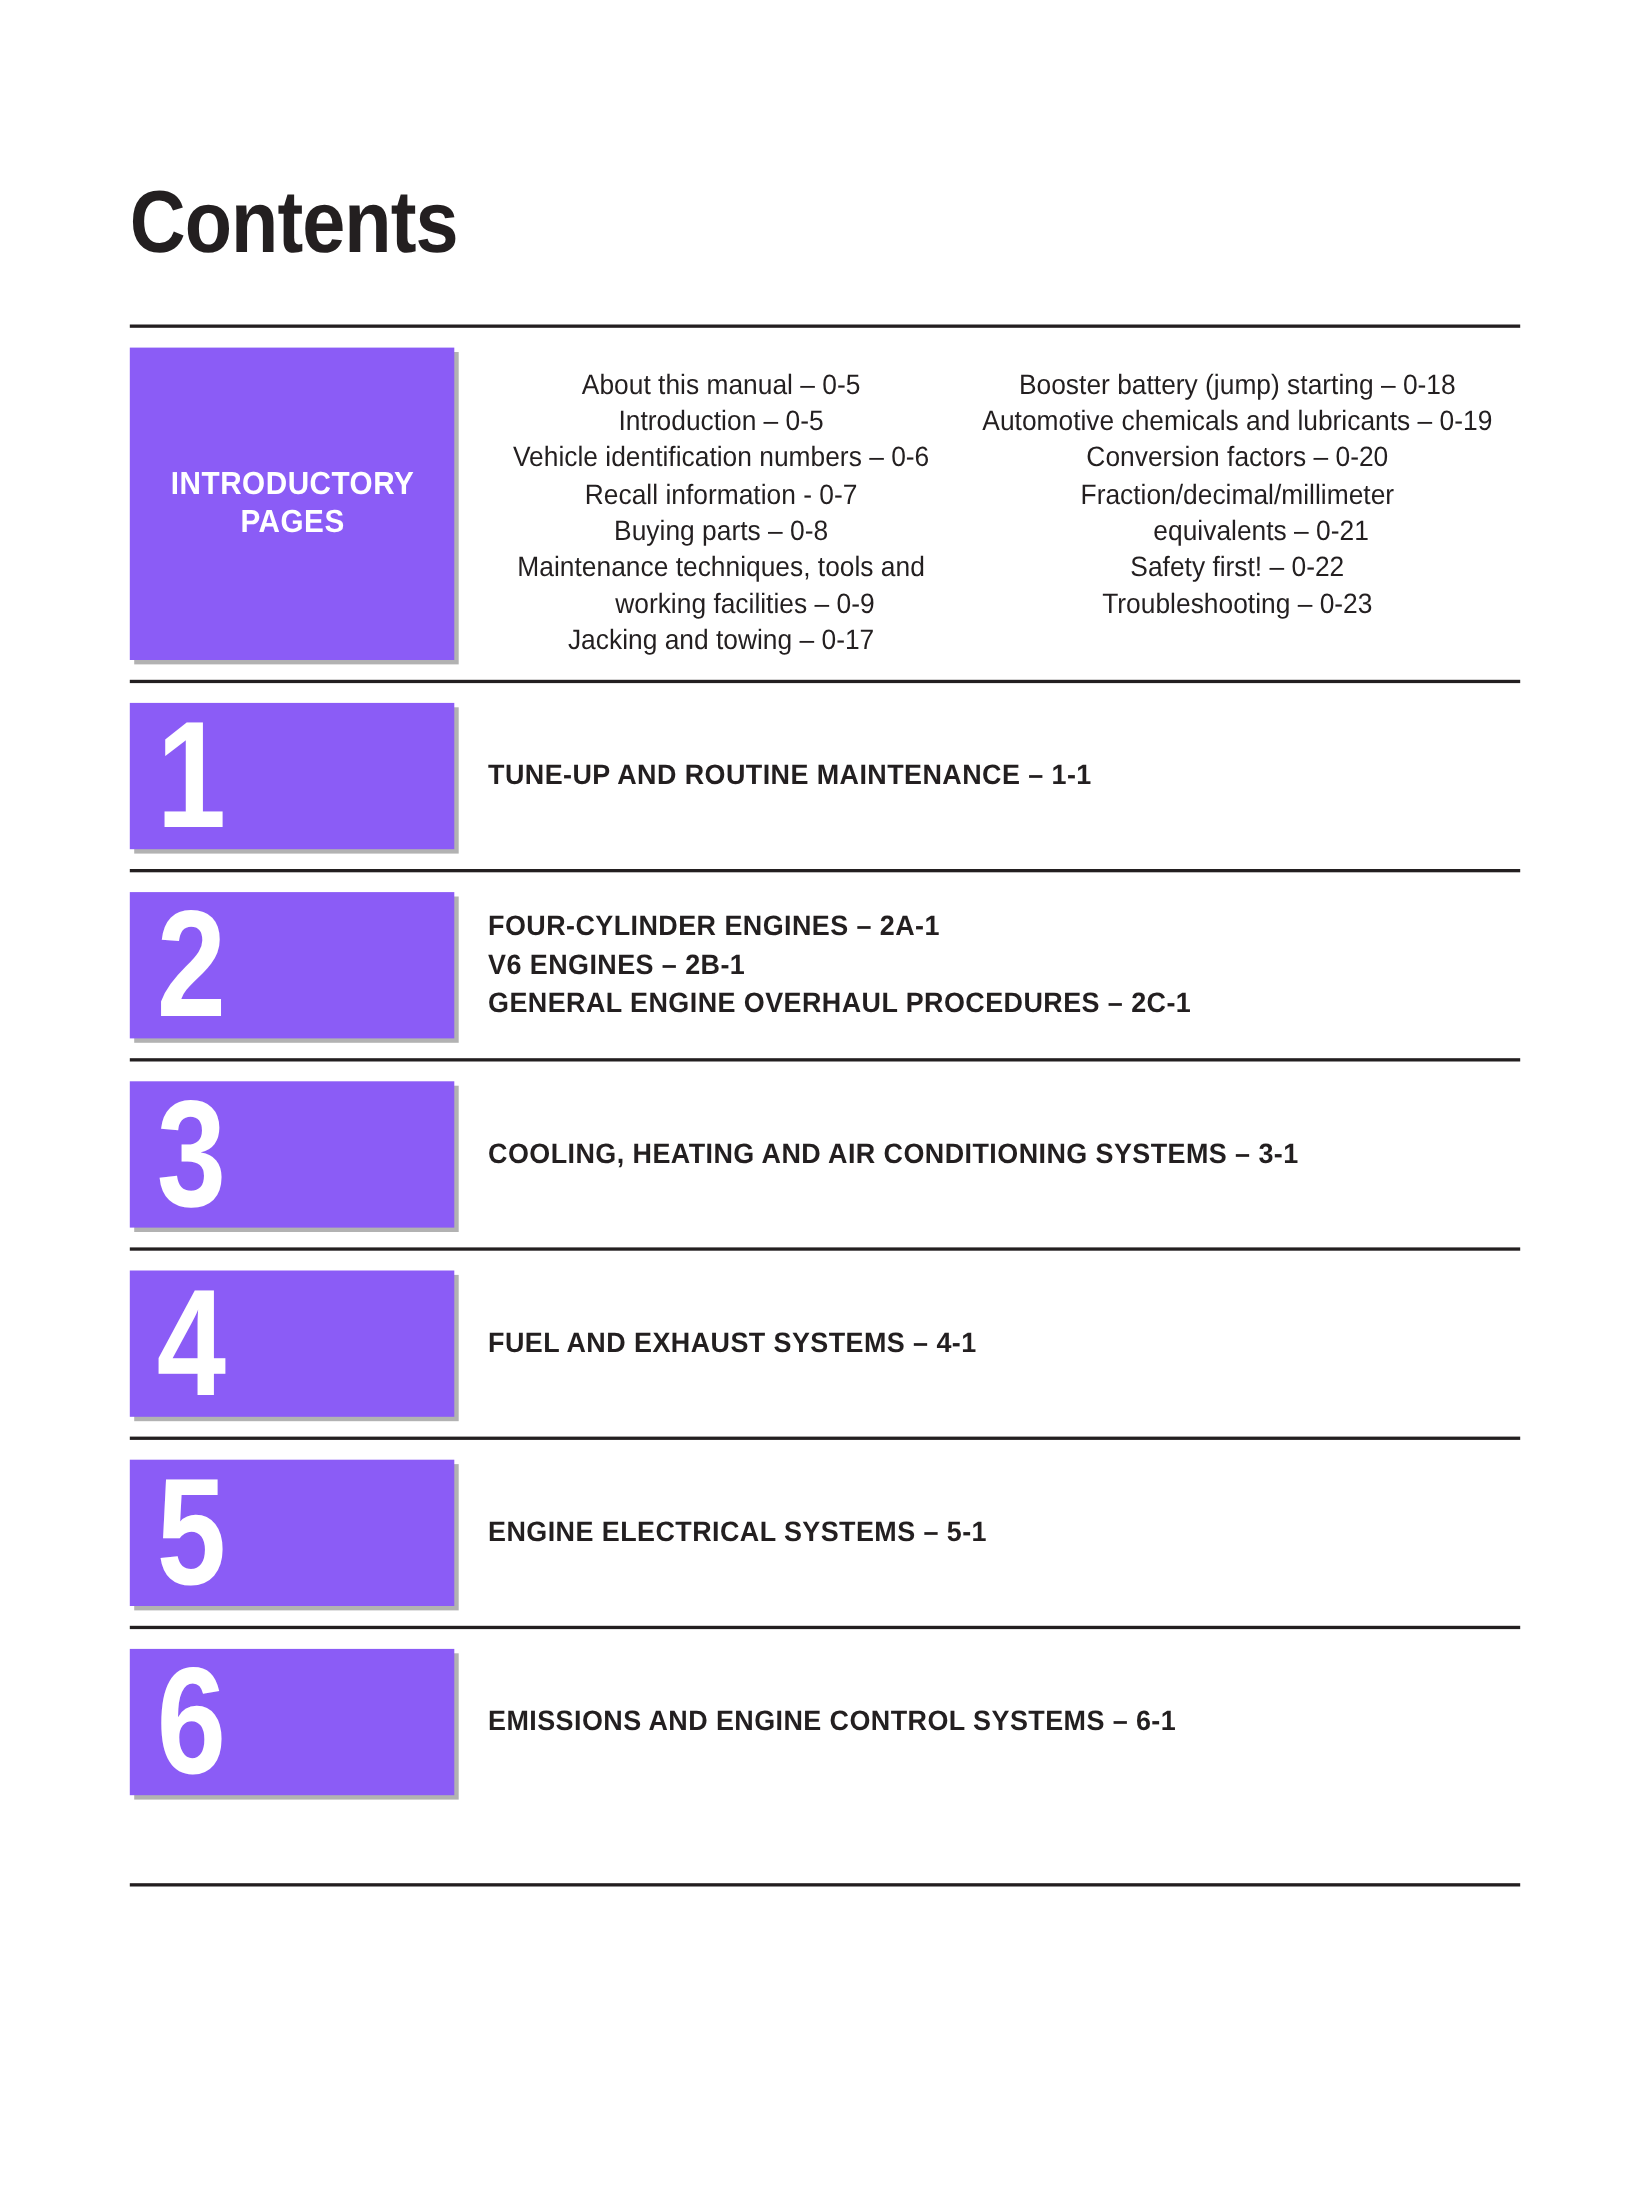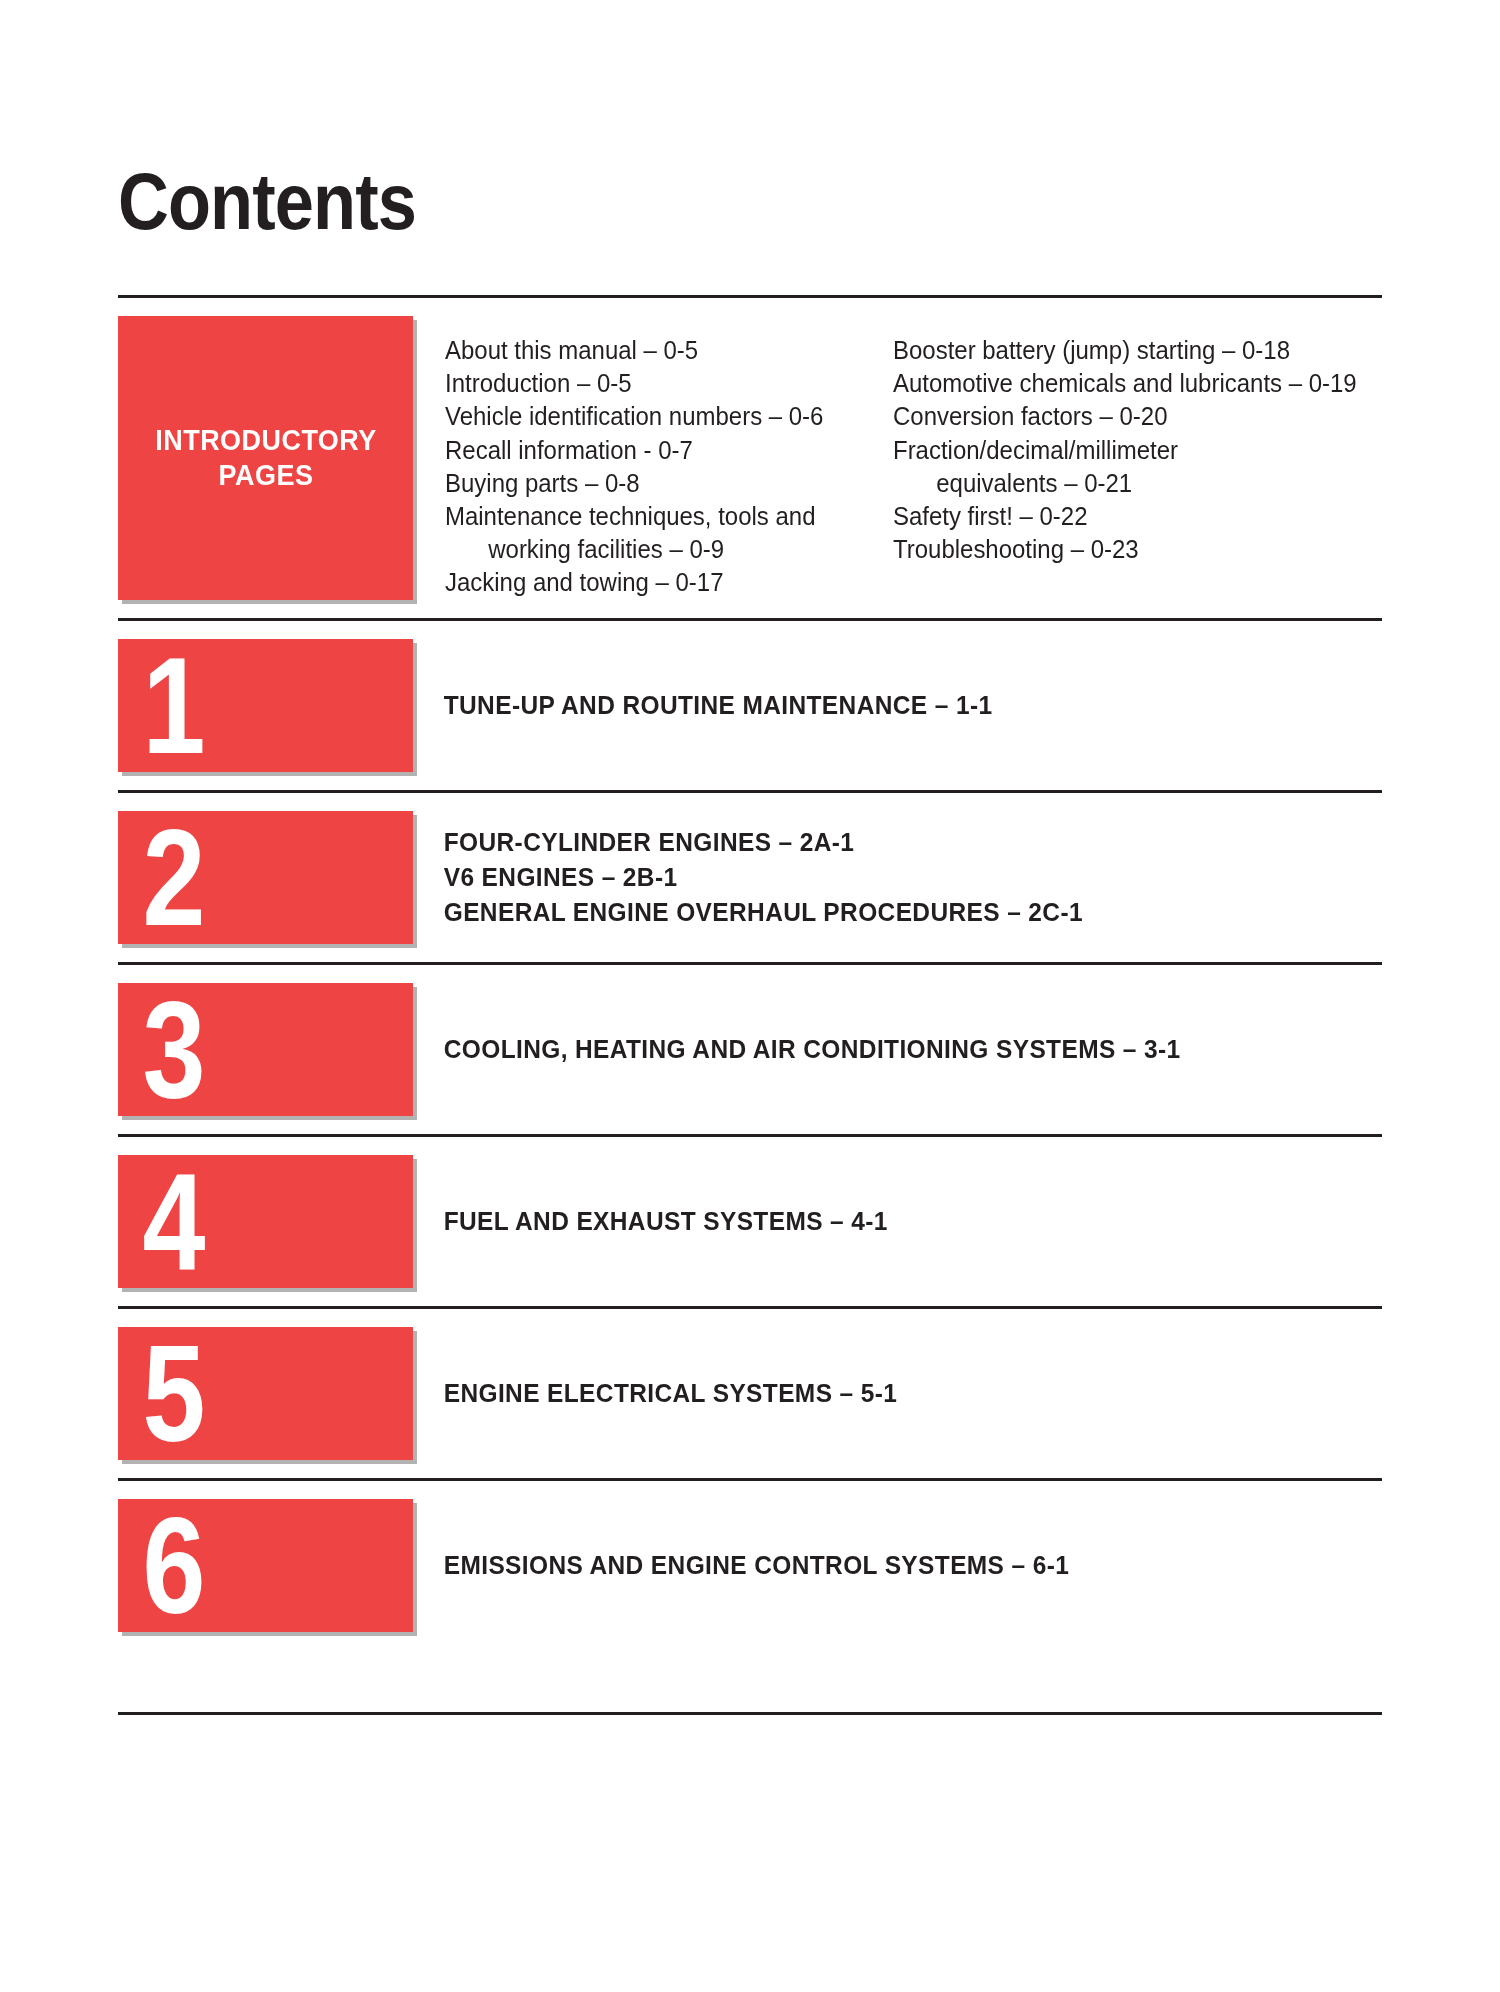--- a/index.html
+++ b/index.html
@@ -49,21 +49,21 @@
     display: flex;
     align-items: flex-start;
   }
 
   .blockwrap {
     flex: 0 0 auto;
     padding: 18px 0 18px 0;
   }
 
   .black-block {
-    background: #ef4444;
+    background: #8b5cf6;
     box-shadow: 4px 4px 0 0 rgba(0,0,0,0.30);
     box-sizing: border-box;
     position: relative;
   }
 
   
   .intro-block {
     width: 295px;
     height: 284px;
     display: flex;
@@ -98,20 +98,21 @@
     transform: scaleX(0.82);
     transform-origin: left center;
     letter-spacing: -3px;
   }
 
   
   .intro-lists {
     flex: 1 1 auto;
     display: flex;
     padding: 36px 0 0 32px;
+    text-align: center;
   }
   .toc-col {
     font-family: "Liberation Sans Narrow", "Liberation Sans", sans-serif;
     font-size: 25.5px;
     line-height: 1.30;
     color: #231f20;
     transform: scaleX(0.94);
     transform-origin: left top;
   }
   .toc-col.left  { flex: 0 0 448px; }

